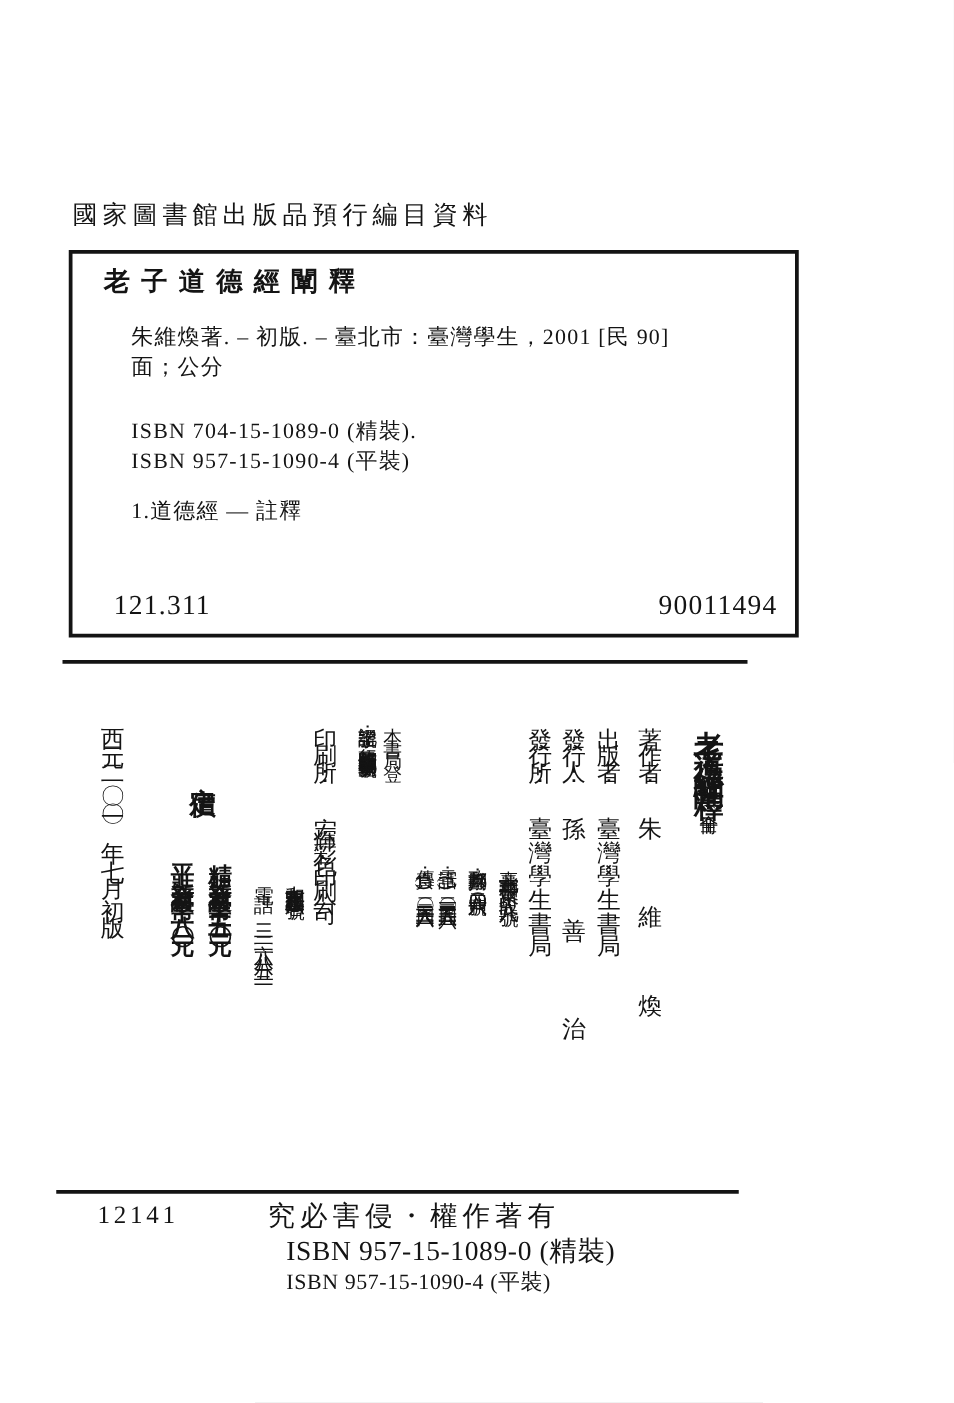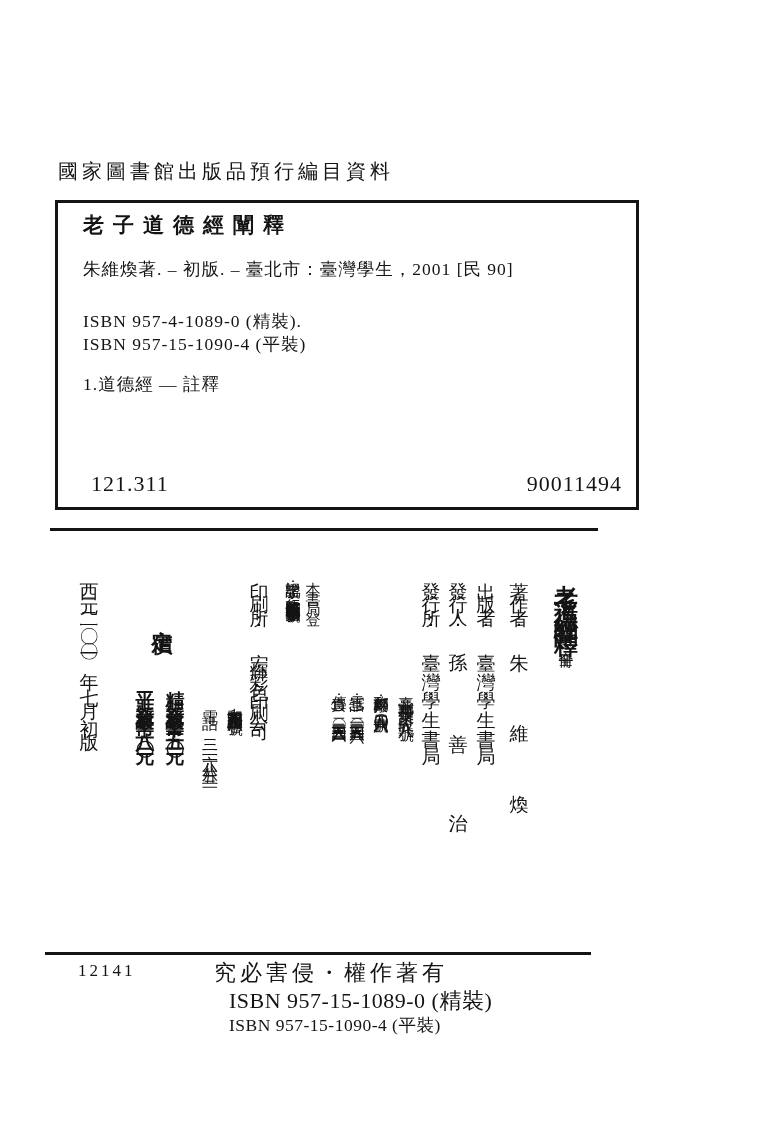--- a/index.html
+++ b/index.html
@@ -12,21 +12,21 @@
   
   .cip-header {
     position:absolute; left:58px; top:158px;
     font-size:20px; letter-spacing:4px; white-space:nowrap;
   }
   .cip-box {
     position:absolute; left:55px; top:200px; width:539px; height:292px;
     border:3px solid #141414; padding:12px 14px 0 25px; box-sizing:content-box;
   }
   .cip-title { font-size:21px; font-weight:700; letter-spacing:9px; line-height:1; margin-bottom:22px; }
-  .cip-line  { font-size:17.5px; letter-spacing:1px; line-height:1.35; white-space:nowrap; }
+  .cip-line  { font-size:17.5px; letter-spacing:1px; line-height:1.35; white-space:nowrap;margin-left:22px; }
   .cip-line.gap-top    { margin-top:28px; }
   .cip-line.subject    { margin-top:16px; }
   .cip-bottom {
     position:absolute; left:33px; right:14px; bottom:10px;
     display:flex; justify-content:space-between; font-size:22px; letter-spacing:1px;
   }
   
   .rule { position:absolute; background:#141414; height:3px; }
   .mid-rule    { left:50px; top:528px; width:548px; }
   .footer-rule { left:45px; top:952px; width:546px; }
@@ -45,36 +45,37 @@
   .sp10v{ letter-spacing:10px; }
   .v-s15   { font-size:15px; letter-spacing:0.5px; }
   .v-s15w  { font-size:15px; letter-spacing:10px; }
   .v-s16   { font-size:16px; letter-spacing:2.5px; }
   .v-s16a  { font-size:16px; letter-spacing:1px; }
   .v-s16b  { font-size:16px; letter-spacing:5px; }
   .v-price-label { font-size:21px; font-weight:700; letter-spacing:4px; }
   .v-price       { font-size:19px; font-weight:700; letter-spacing:7px; }
   .v-edition     { font-size:19px; letter-spacing:15px; }
   
-  .footer-code   { position:absolute; left:78px;  top:961px; font-size:17px; letter-spacing:3px; }
+  .footer-code   { position:absolute; left:78px;  top:961px; font-size:20px; letter-spacing:3px; }
   .footer-notice { position:absolute; left:214px; top:958px; font-size:22px; letter-spacing:4px; font-weight:500; white-space:nowrap; }
   .footer-isbn1  { position:absolute; left:229px; top:986px;  font-size:22px; letter-spacing:0.5px; }
   .footer-isbn2  { position:absolute; left:229px; top:1013px; font-size:17.5px; letter-spacing:0.5px; }
 </style>
 </head>
 <body>
 
 <div class="page">
 
   <div class="cip-header">國家圖書館出版品預行編目資料</div>
 
   <div class="cip-box">
     <div class="cip-title">老子道德經闡釋</div>
     <div class="cip-line">朱維煥著. – 初版. – 臺北市：臺灣學生，2001 [民 90]</div>
-    <div class="cip-line gap-top">ISBN 957-4-1089-0 (精裝).</div>
+    <div class="cip-line">面；公分</div>
+    <div class="cip-line gap-top">ISBN 704-15-1089-0 (精裝).</div>
     <div class="cip-line">ISBN 957-15-1090-4 (平裝)</div>
     <div class="cip-line subject">1.道德經 — 註釋</div>
     <div class="cip-bottom">
       <span>121.311</span>
       <span>90011494</span>
     </div>
   </div>
 
   <div class="rule mid-rule"></div>
 

